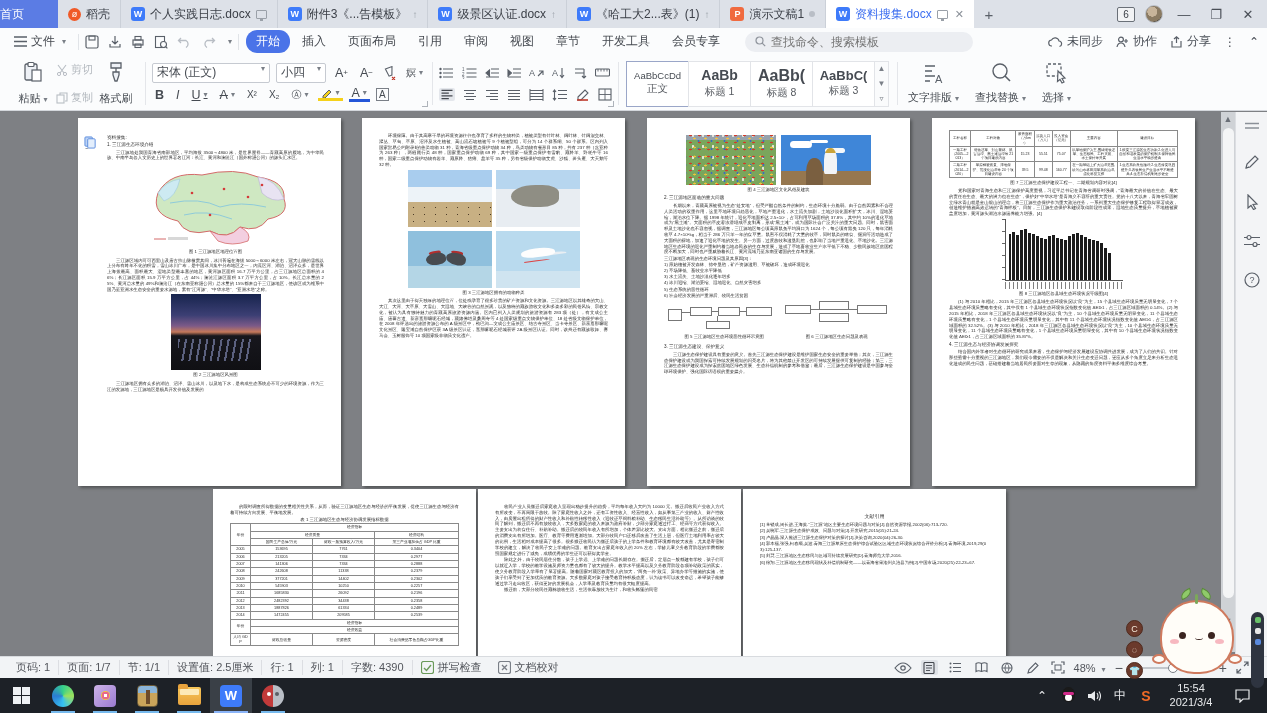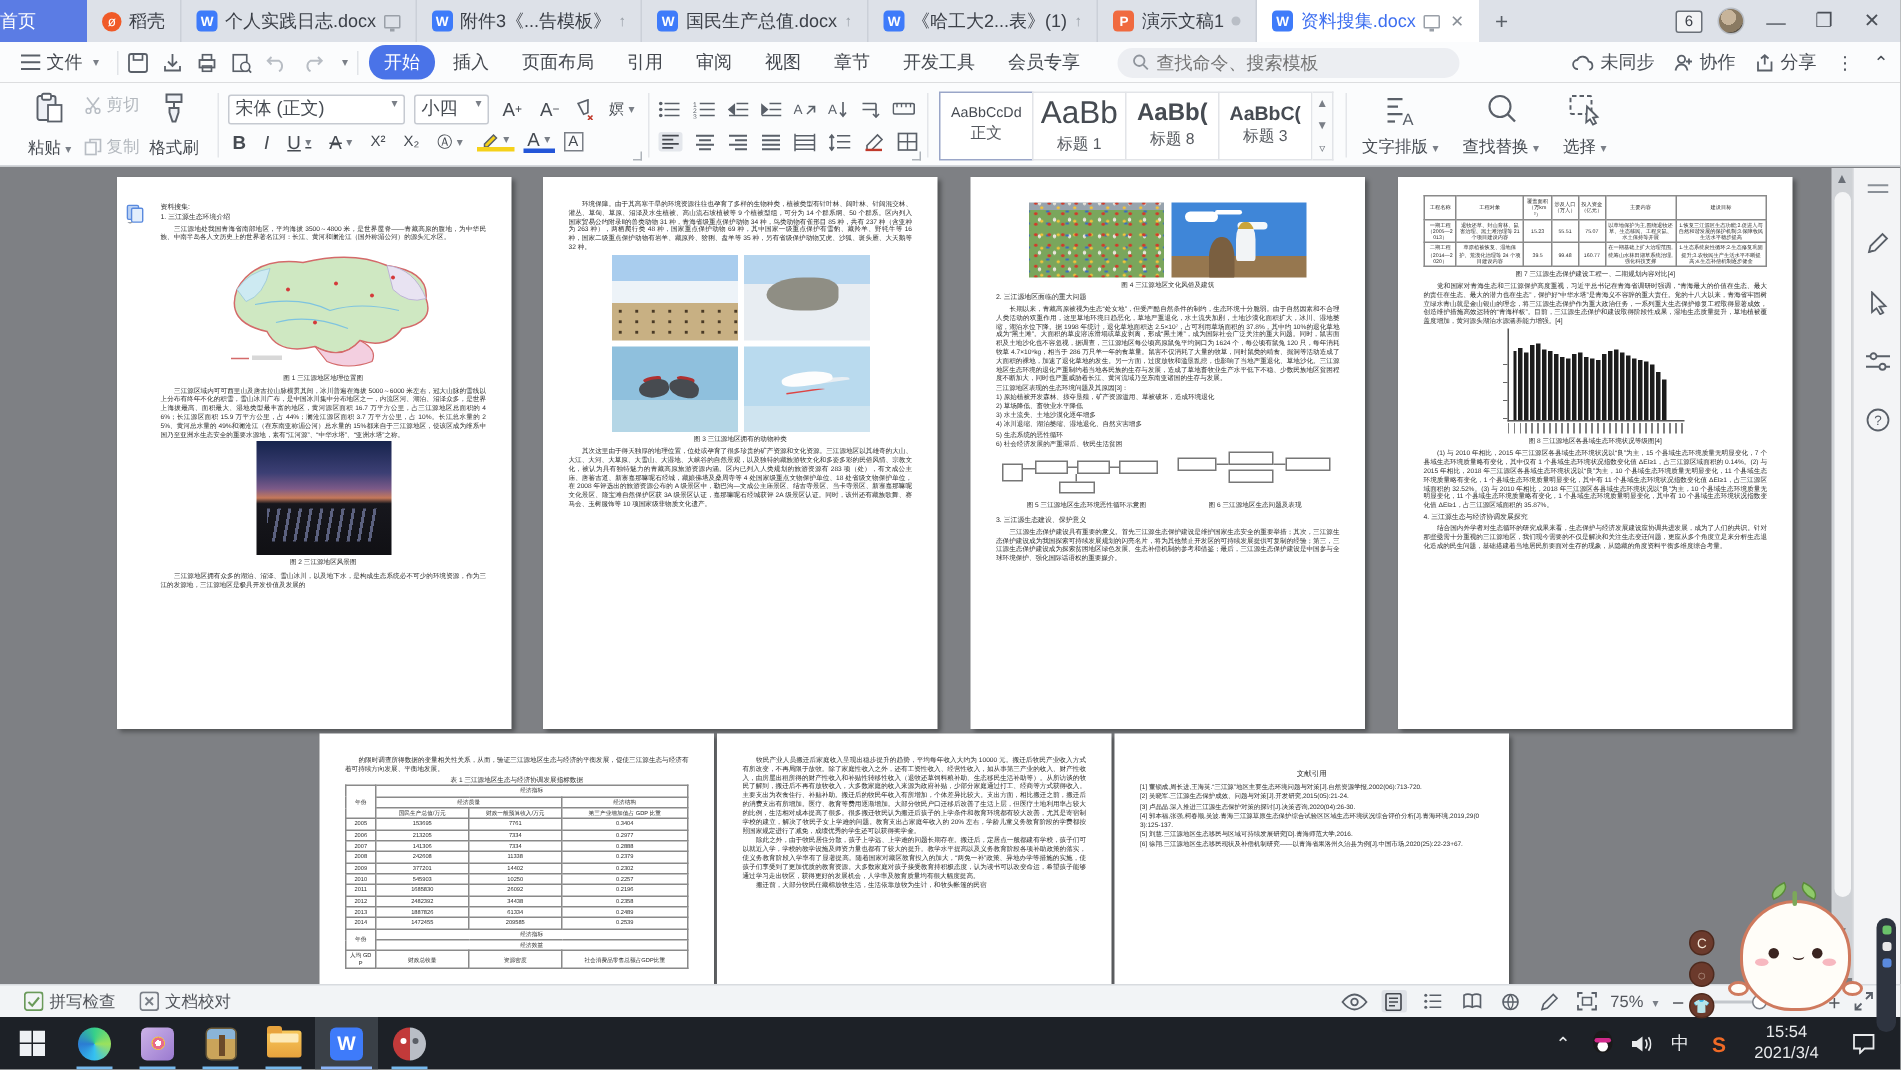--- a/index.html
+++ b/index.html
@@ -166,21 +166,21 @@
       <span>个人实践日志.docx</span>
       <span class="monitor-ic"></span>
     </div>
     <div class="tab">
       <span class="wicon">W</span>
       <span>附件3《...告模板》</span>
       <span class="upmark">↑</span>
     </div>
     <div class="tab">
       <span class="wicon">W</span>
-      <span>国民生产总值.docx</span>
+      <span>级景区认证.docx</span>
       <span class="upmark">↑</span>
     </div>
     <div class="tab">
       <span class="wicon">W</span>
       <span>《哈工大2...表》(1)</span>
       <span class="upmark">↑</span>
     </div>
     <div class="tab">
       <span class="wicon picon">P</span>
       <span>演示文稿1</span>
@@ -428,21 +428,21 @@
       <div class="corner"></div>
     </div>
     <div class="rsep"></div>
 
     <div class="rgroup" style="align-items:center">
       <div class="stylecell sel" style="height:46px">
         <span class="sc-prev" style="font-size:9.5px">AaBbCcDd</span>
         <span class="sc-label">正文</span>
       </div>
       <div class="stylecell" style="height:46px">
-        <span class="sc-prev" style="font-size:21px;font-weight:normal">AaBb</span>
+        <span class="sc-prev" style="font-size:14px;font-weight:bold">AaBb</span>
         <span class="sc-label">标题 1</span>
       </div>
       <div class="stylecell" style="height:46px">
         <span class="sc-prev" style="font-size:16px;font-weight:bold">AaBb(</span>
         <span class="sc-label">标题 8</span>
       </div>
       <div class="stylecell" style="height:46px">
         <span class="sc-prev" style="font-size:13px;font-weight:bold">AaBbC(</span>
         <span class="sc-label">标题 3</span>
       </div>
@@ -788,20 +788,29 @@
           <circle cx="11" cy="10.5" r="2" fill="#f3f4f6" stroke="#5a6069" stroke-width="1.2"></circle>
         </svg>
       <svg class="ic" width="16" height="16" viewBox="0 0 16 16">
           <circle cx="8" cy="8" r="7" fill="none" stroke="#5a6069" stroke-width="1.2"></circle>
           <text x="5.5" y="11" font-size="9" fill="#5a6069">?</text>
         </svg>
     </div>
   </div>
 
   <div class="statusbar">
+    <div style="display:flex">
+        <div class="sb-item">页码: 1</div>
+        <div class="sb-item">页面: 1/7</div>
+        <div class="sb-item">节: 1/1</div>
+        <div class="sb-item">设置值: 2.5厘米</div>
+        <div class="sb-item">行: 1</div>
+        <div class="sb-item">列: 1</div>
+        <div class="sb-item">字数: 4390</div>
+      </div>
     <span class="sb-check">
       <svg class="ic" width="13" height="13" viewBox="0 0 13 13">
           <rect x="0.5" y="0.5" width="12" height="12" rx="2" fill="none" stroke="#6a9a5a" stroke-width="1.2"></rect>
           <path d="M3 7l2.5 2.5L10 4" fill="none" stroke="#6a9a5a" stroke-width="1.4"></path>
         </svg>
       <span>拼写检查</span>
     </span>
     <span class="sb-check">
       <svg class="ic" width="13" height="13" viewBox="0 0 13 13">
           <rect x="0.5" y="0.5" width="12" height="12" rx="2" fill="none" stroke="#7a7f87" stroke-width="1.2"></rect>
@@ -841,21 +850,21 @@
         </span>
       <span class="viewic">
           <svg class="ic" width="12" height="12" viewBox="0 0 12 12">
             <path d="M1 11l1-3.5L8.5 1 11 3.5 4.5 10z" fill="none" stroke="#5a6069" stroke-width="1.1"></path>
           </svg>
         </span>
       <svg class="ic" width="14" height="13" viewBox="0 0 14 13">
           <path d="M1 4V1h3M10 1h3v3M13 9v3h-3M4 12H1V9" fill="none" stroke="#5a6069" stroke-width="1.2"></path>
           <rect x="4" y="4" width="6" height="5" fill="none" stroke="#5a6069" stroke-width="1"></rect>
         </svg>
-      <span><span>75%</span> <span class="caret">▾</span></span>
+      <span><span>48%</span> <span class="caret">▾</span></span>
       <span style="font-size:14px">−</span>
       <span class="zoomline">
           <span class="zoomknob"></span>
         </span>
       <span style="font-size:14px">+</span>
       <svg class="ic" width="13" height="13" viewBox="0 0 13 13">
           <path d="M8 1h4v4M5 12H1V8M12 1L8 5M1 12l4-4" fill="none" stroke="#5a6069" stroke-width="1.2"></path>
         </svg>
     </div>
   </div>

